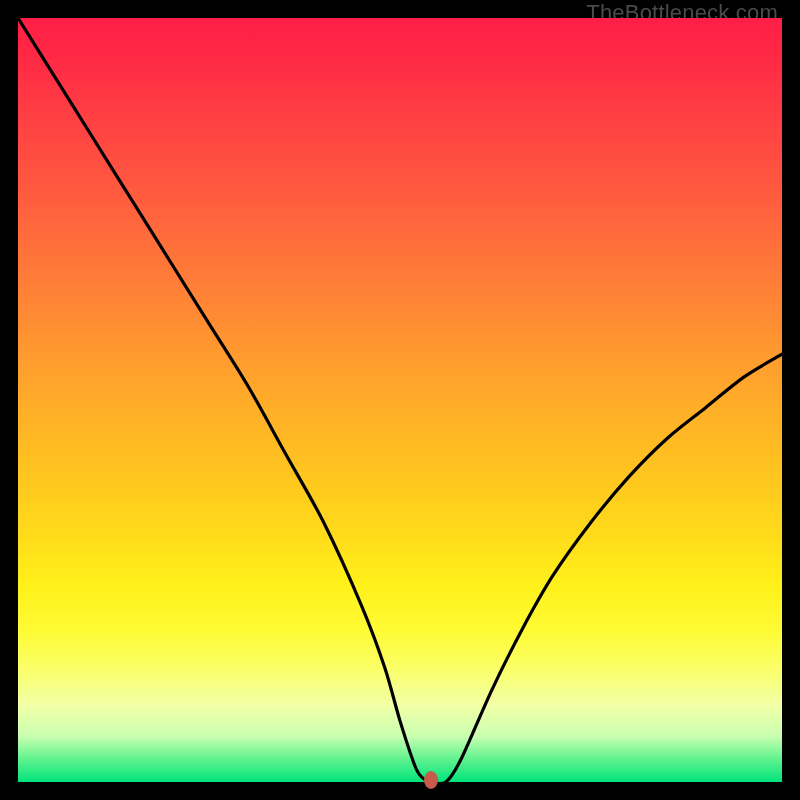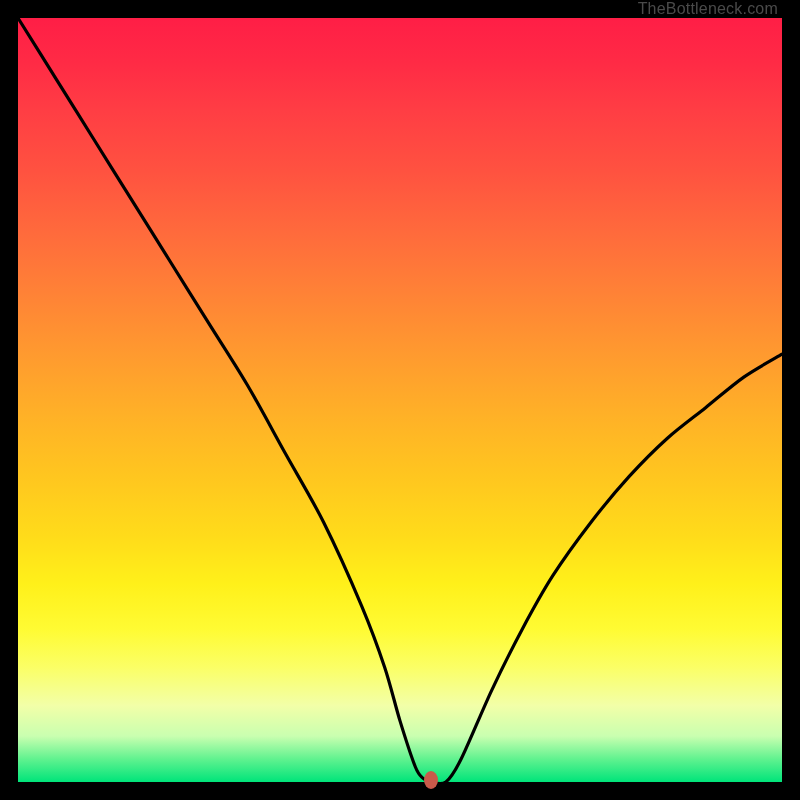--- a/index.html
+++ b/index.html
@@ -41,21 +41,21 @@
       #c9ffb0 94%,
       #60f28f 97%,
       #00e47a 100%
     );
   }
   .watermark {
     position: absolute;
     top: 0px;
     right: 22px;
     color: #4a4a4a;
-    font-size: 16px;
+    font-size: 22px;
     font-weight: 500;
     letter-spacing: 0.2px;
     user-select: none;
   }
   svg.curve {
     position: absolute;
     left: 0;
     top: 0;
     width: 764px;
     height: 764px;

